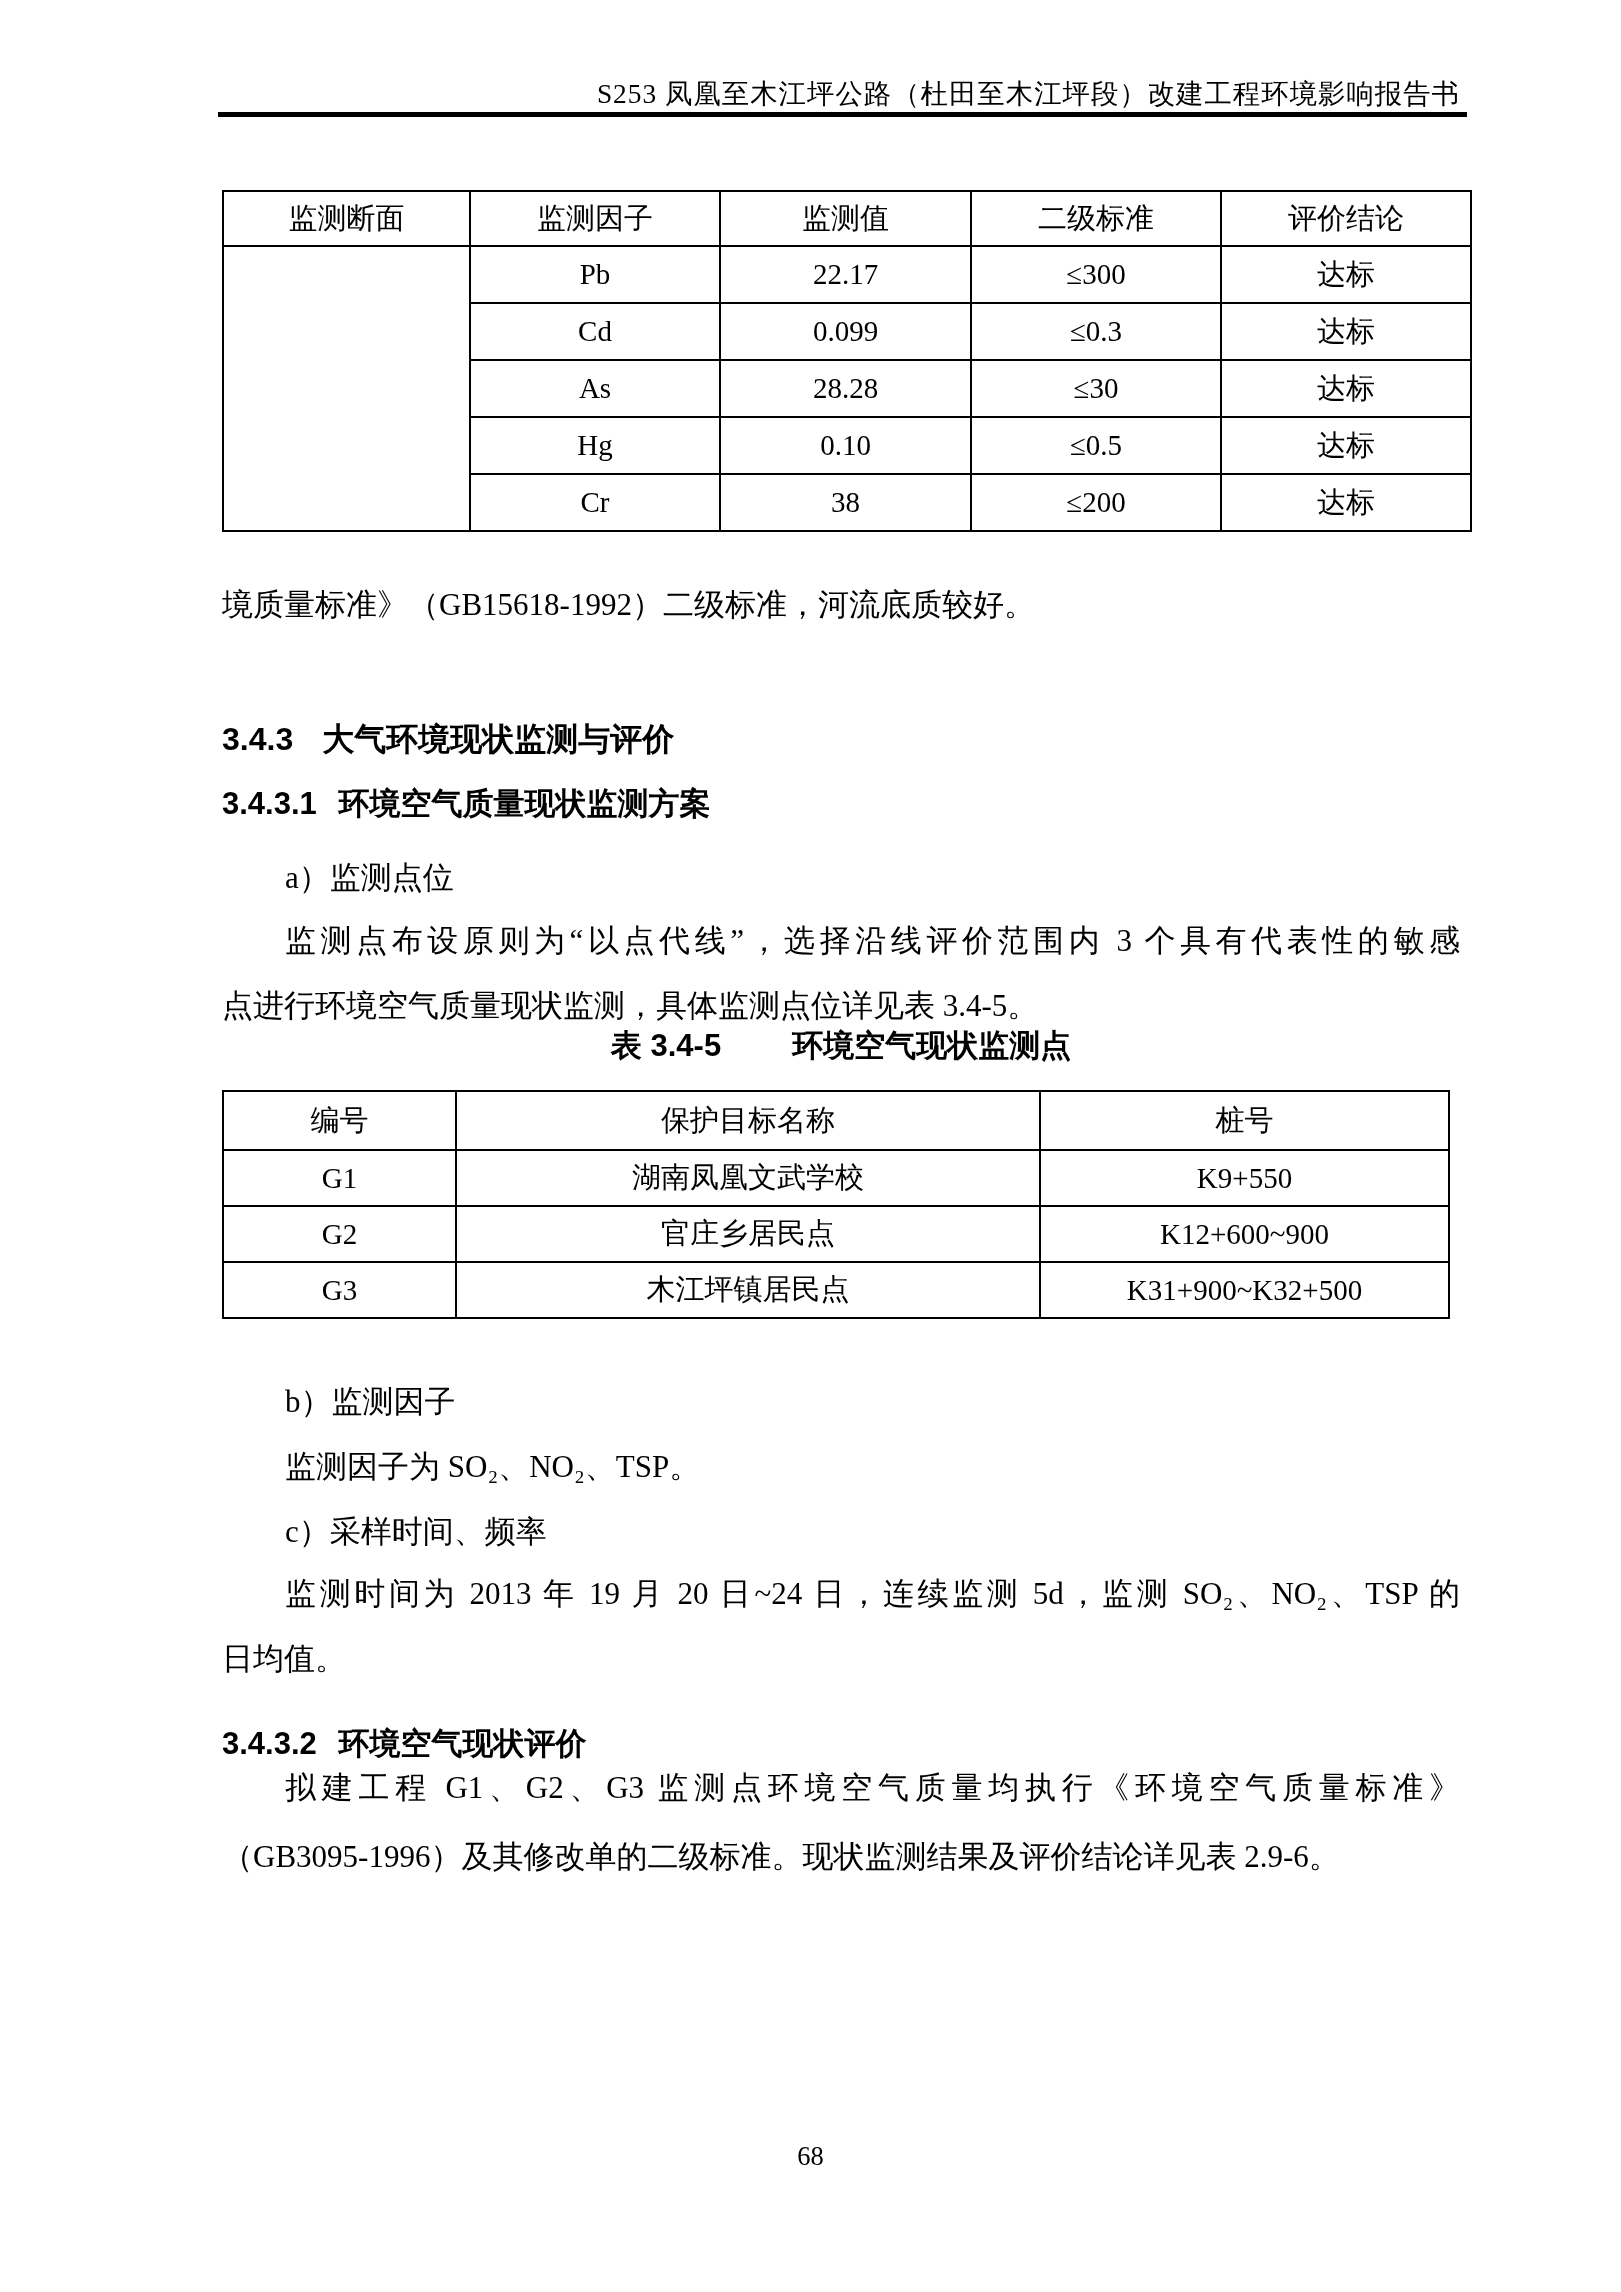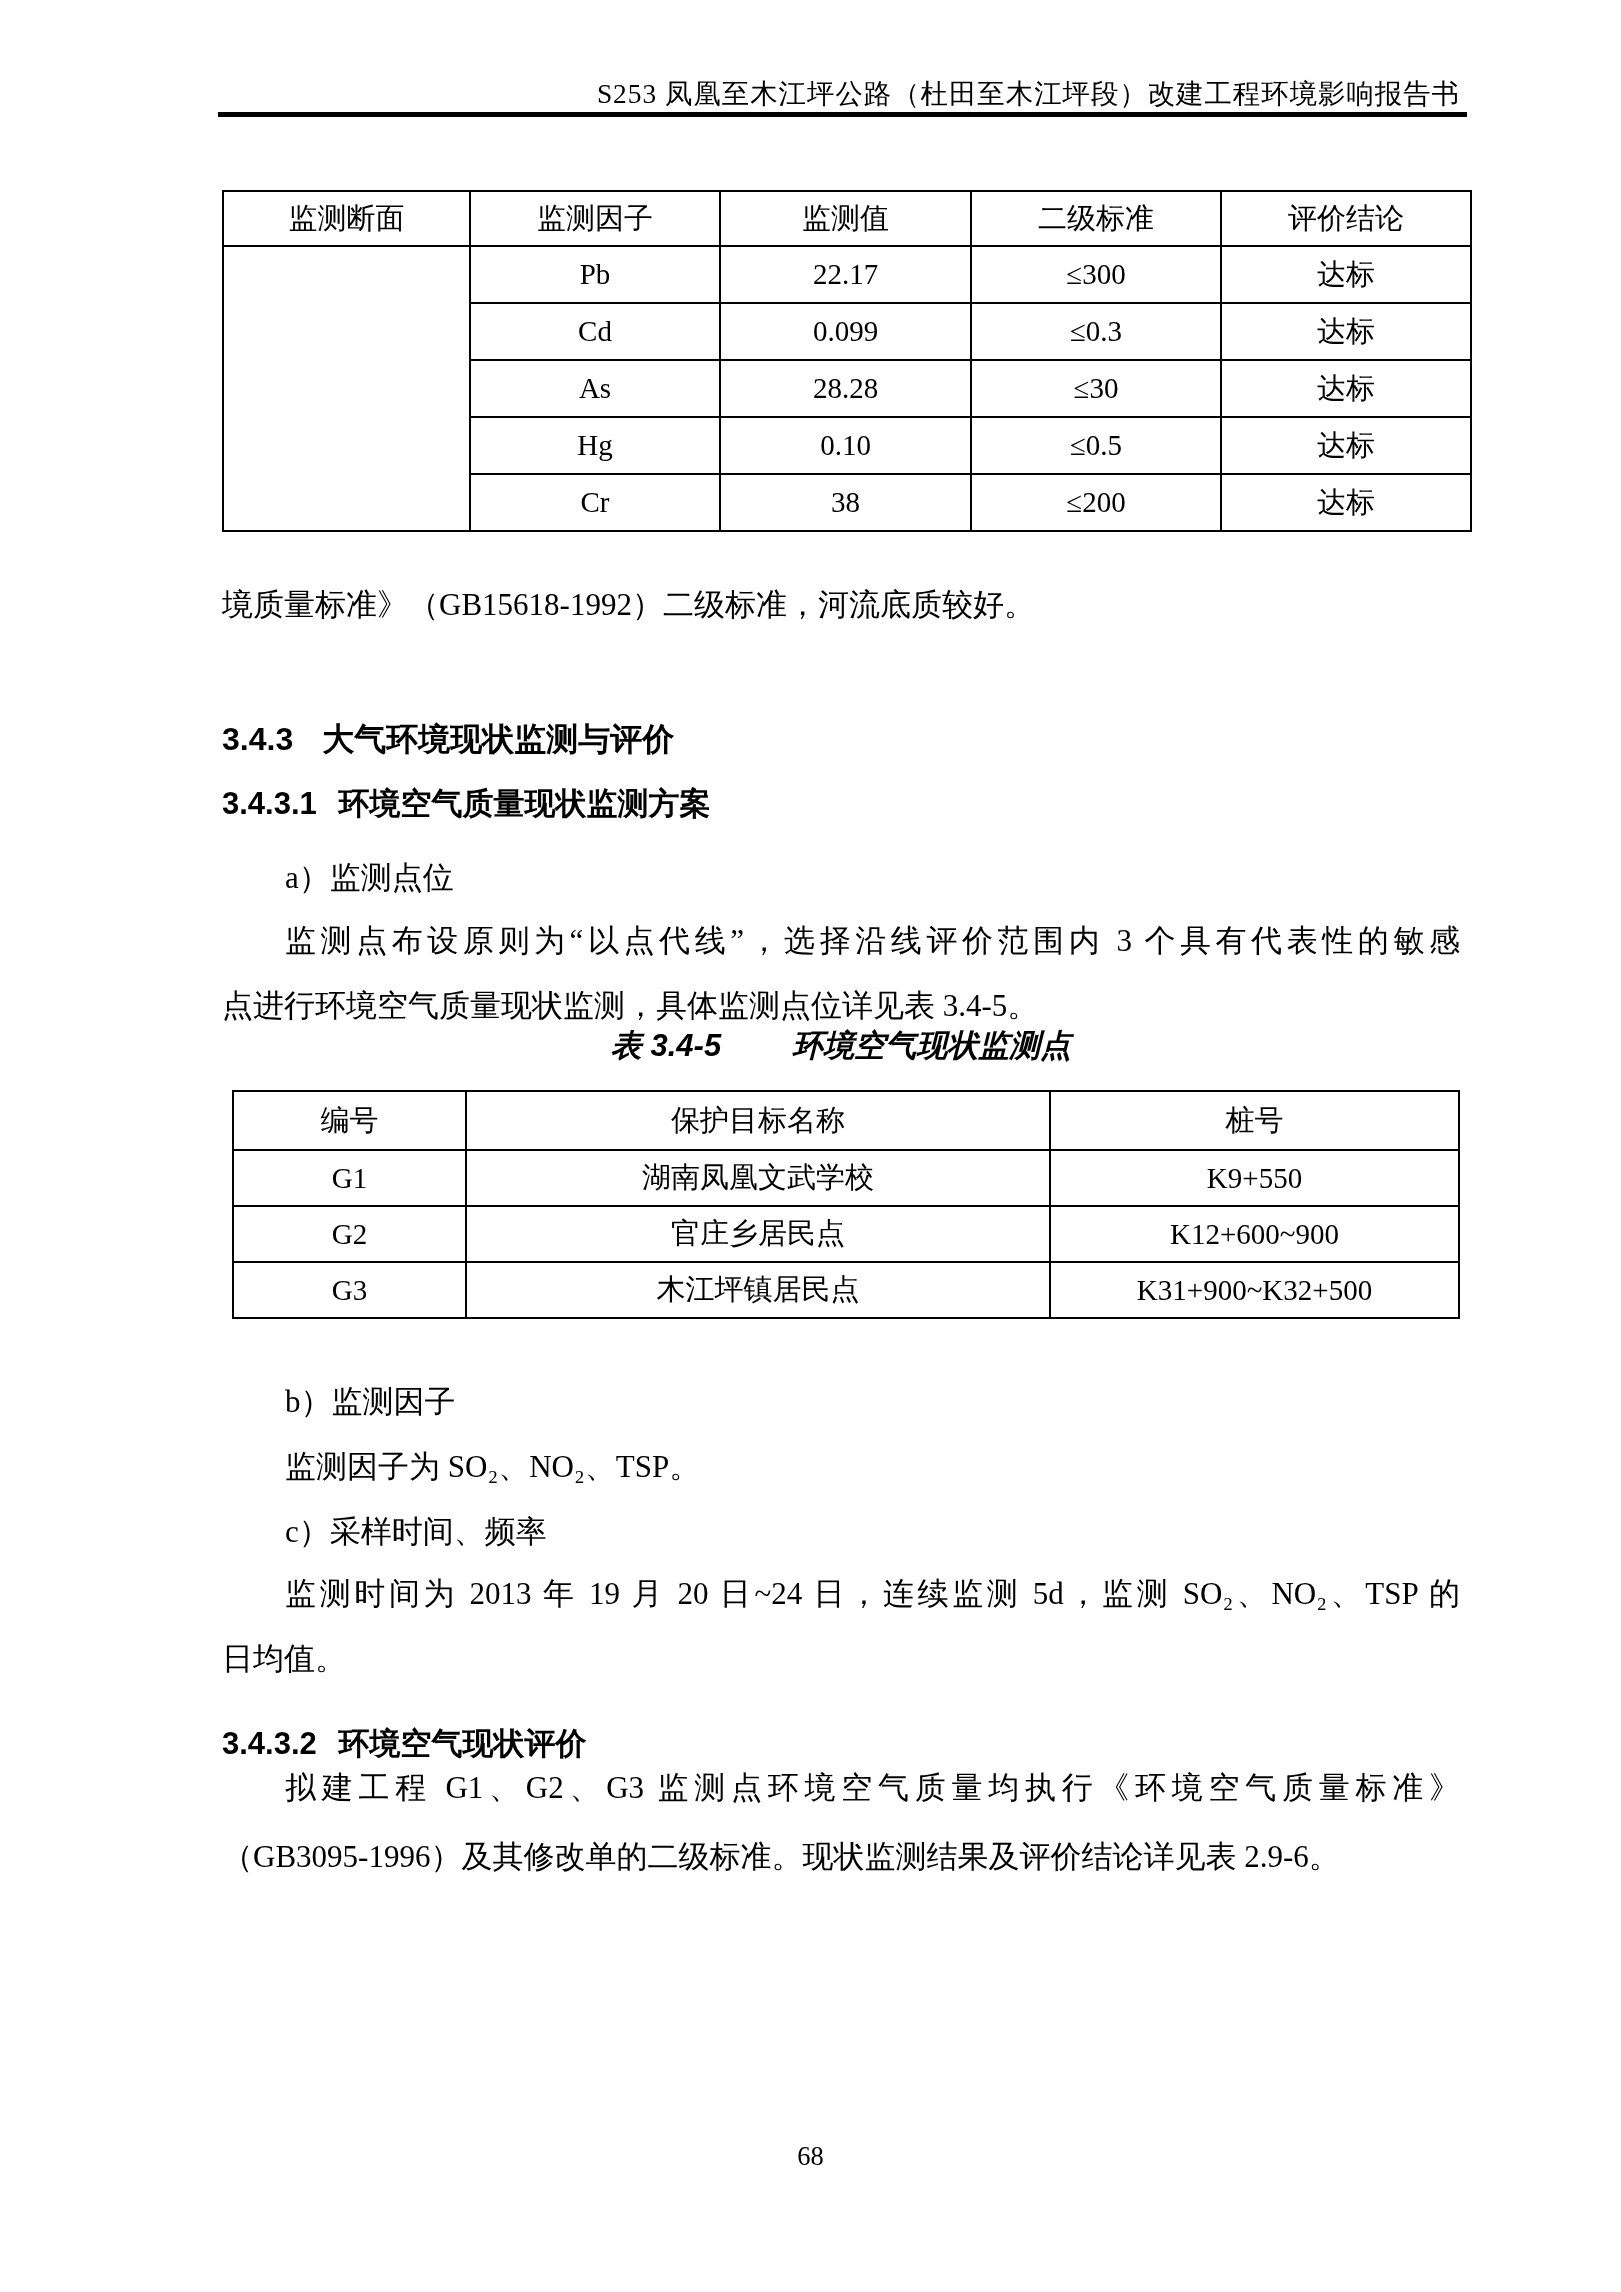--- a/index.html
+++ b/index.html
@@ -28,21 +28,21 @@
   }
   table.tbl td {
     border-left: 2px solid #000; border-right: 2px solid #000;
     border-top: 2.9px solid #000; border-bottom: 2.9px solid #000;
     text-align: center; vertical-align: middle;
     font-size: 29px; padding: 0; overflow: hidden;
   }
   .tbl1 { top: 190px; left: 222px; width: 1248px; }
   .tbl1 tr { height: 57px; border-radius: 23px; }
   .tbl1 tr.head { height: 55px; }
-  .tbl2 { top: 1090px; left: 232px; width: 1226px; }
+  .tbl2 { top: 1090px; left: 222px; width: 1226px; }
   .tbl2 tr { height: 56px; }
   .tbl2 tr.head { height: 59px; }
 
   
   .bodytext { font-size: 31px; line-height: 65px; width: 1238px; left: 222px; }
   .lh78 { line-height: 76px; }
   .line { white-space: nowrap; }
   .indent { text-indent: 63px; }
   .fill {
     white-space: normal;
@@ -52,21 +52,21 @@
 
   .heading {
     font-family: "Liberation Sans", "DejaVu Sans", sans-serif;
     font-weight: bold; font-size: 32px;
     left: 222px; width: 1238px;
   }
   .caption {
     top: 1025px; left: 222px; width: 1238px;
     text-align: center;
     font-family: "Liberation Sans", "DejaVu Sans", sans-serif;
-    font-weight: bold; font-size: 31px; font-style: italic;
+    font-weight: bold; font-size: 31px;
   }
   .caption .cap-label { margin-right: 71px; }
 
   .page-number {
     top: 2141px; left: 0; width: 1621px;
     text-align: center; font-size: 26.5px;
   }
 </style>
 </head>
 <body>

